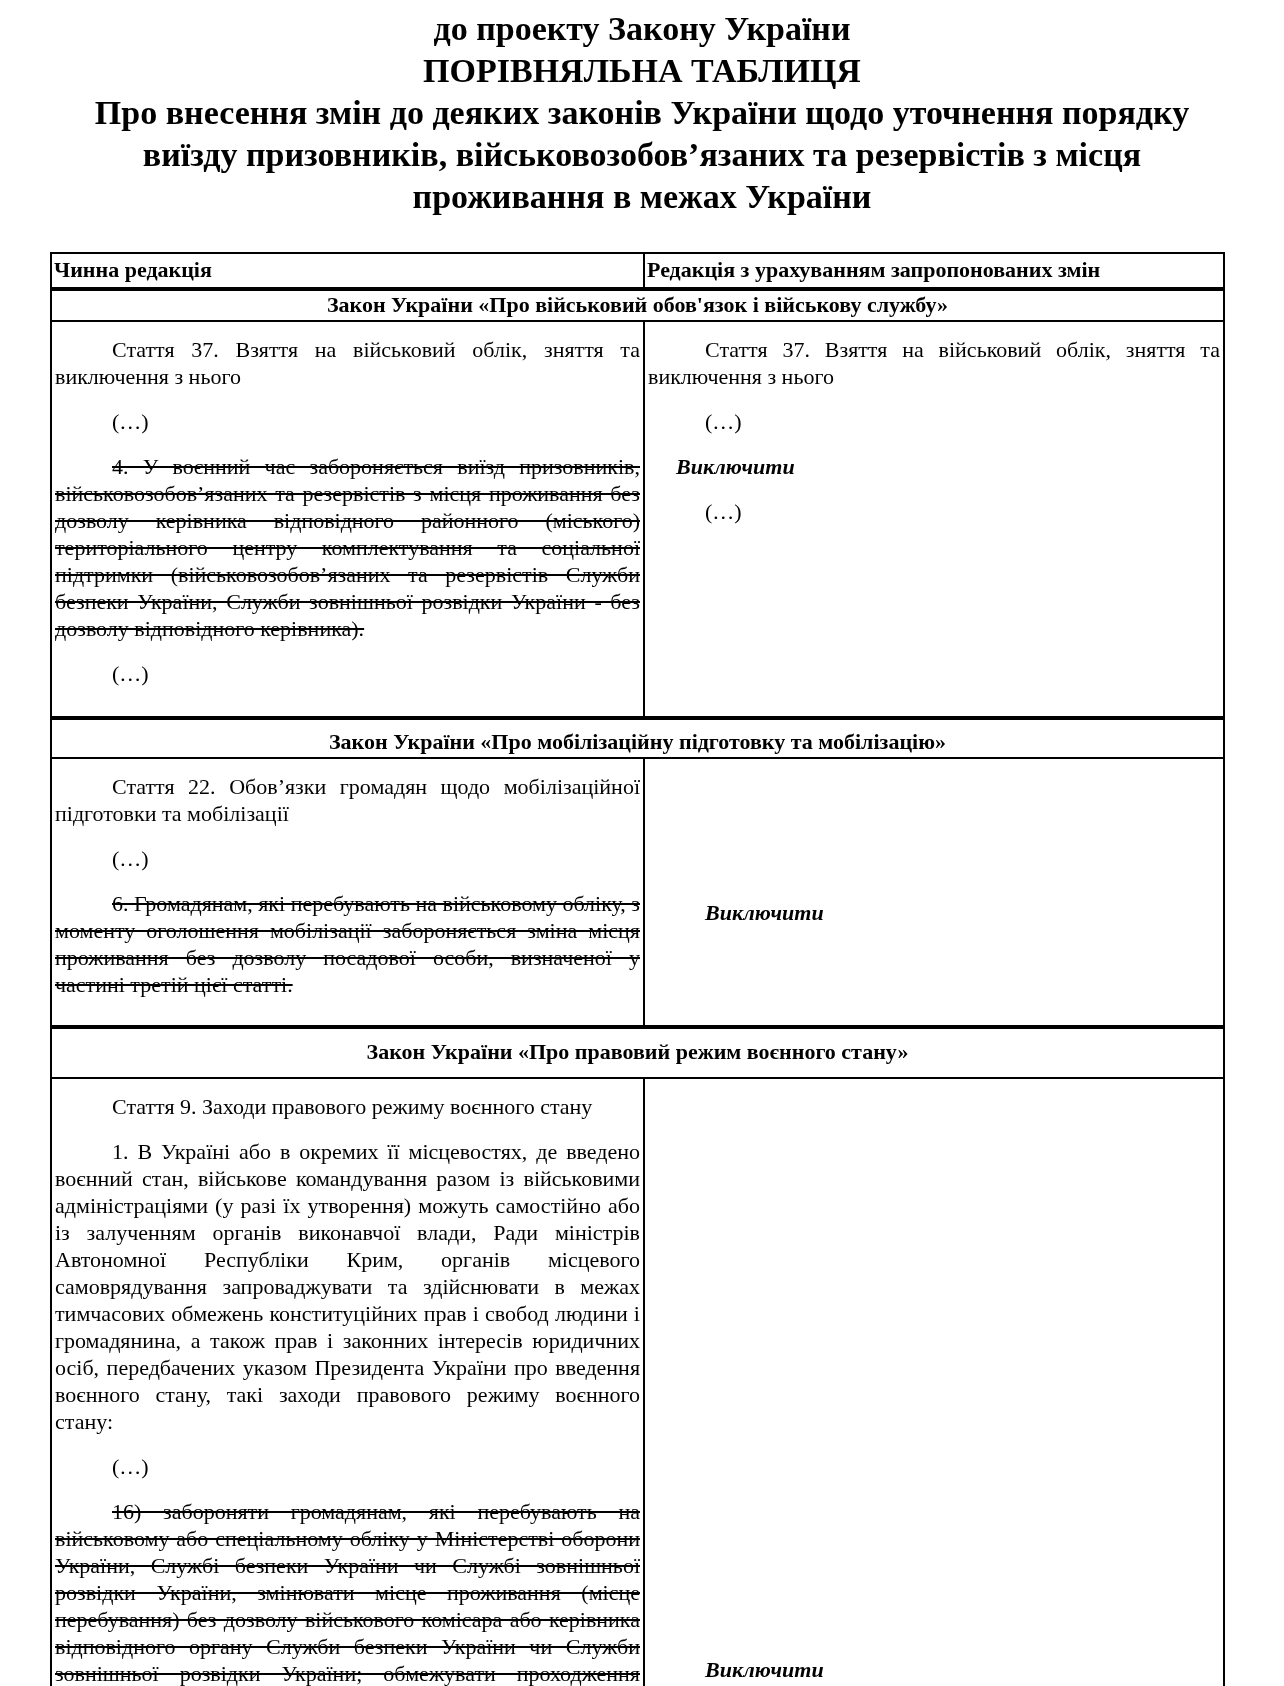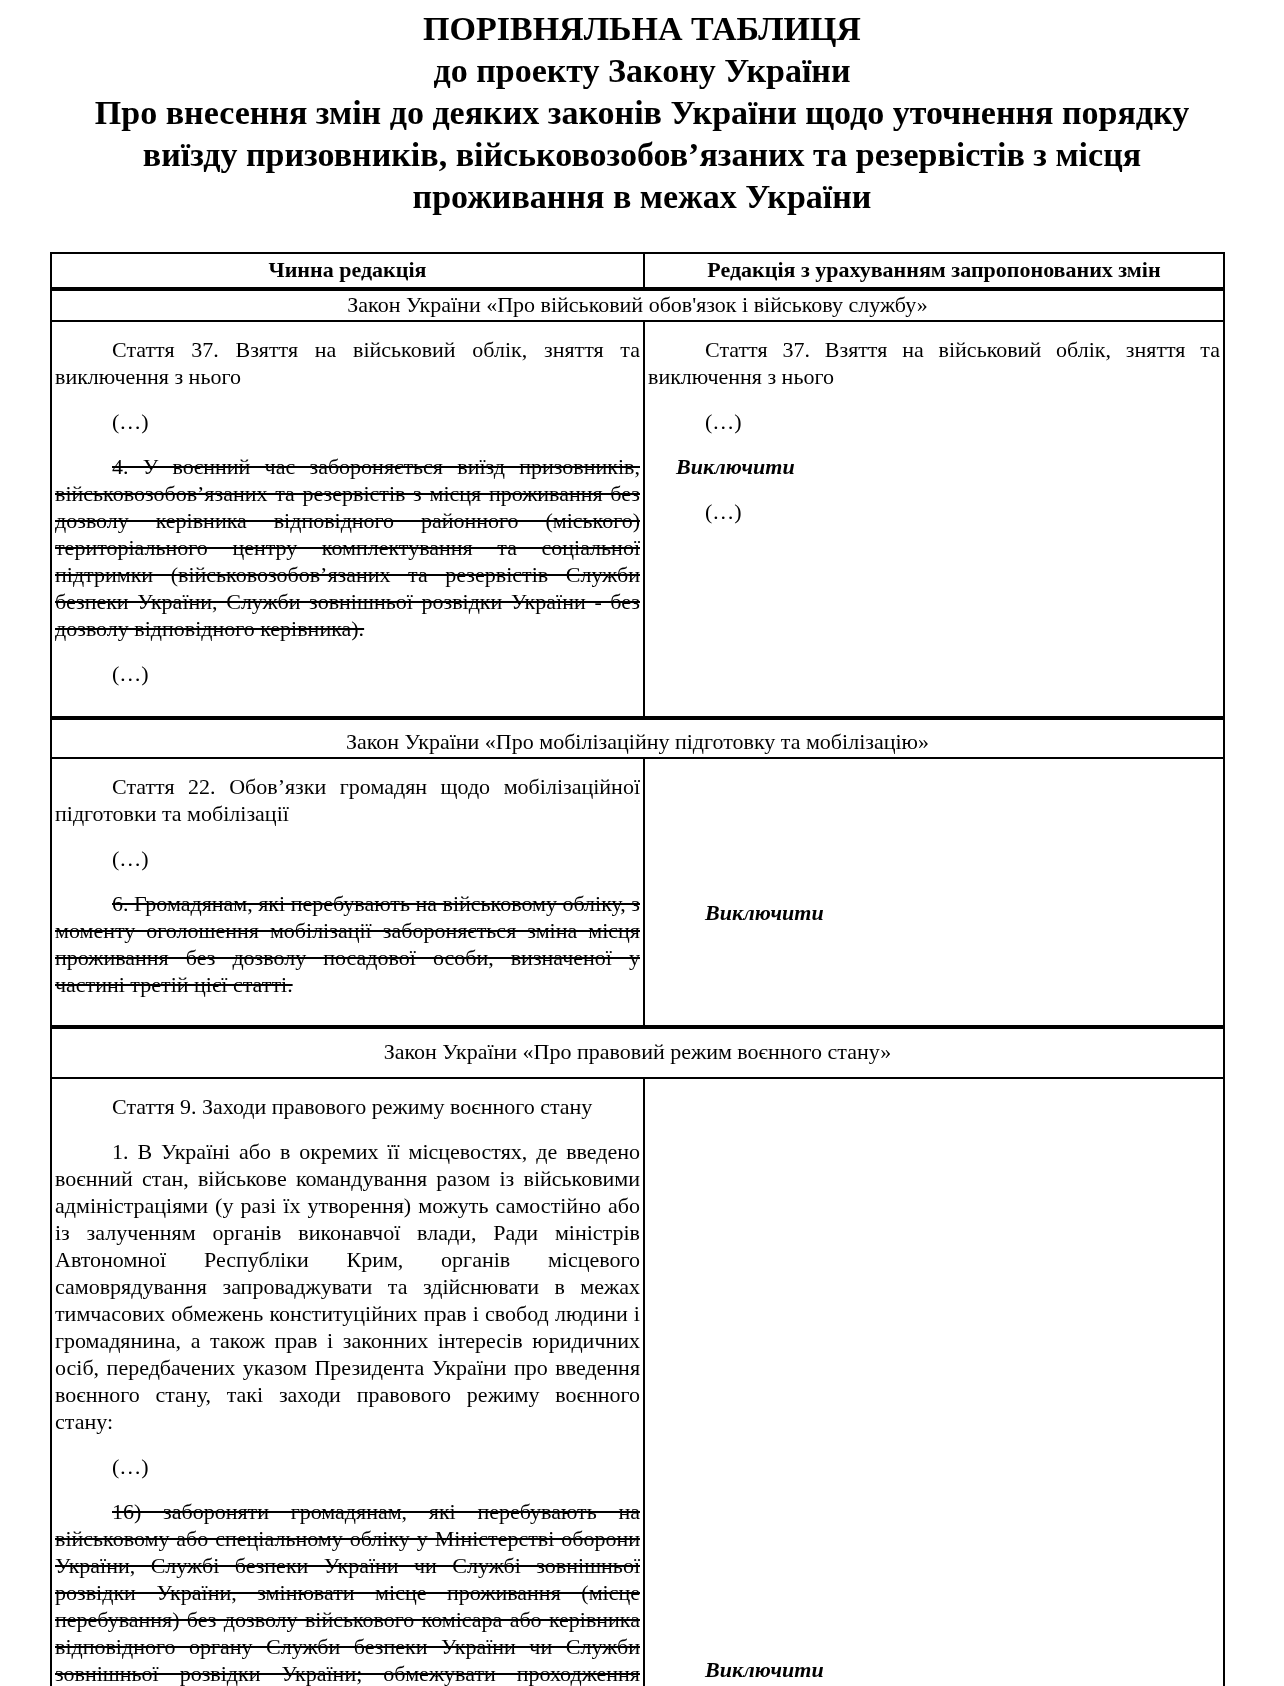--- a/index.html
+++ b/index.html
@@ -15,25 +15,25 @@
   table.cmp {
     border-collapse:collapse; table-layout:fixed;
     margin:34px 0 0 50px; width:1175px;
   }
   col.c1 { width:593px; }
   td {
     border:2px solid #000; vertical-align:top; padding:12px 3px;
     font-size:22px;
   }
   .head-row td {
-    text-align:center; font-weight:bold; padding:3px 20px 4px; height:auto;
+    text-align:left; font-weight:bold; padding:3px 2px 4px; height:auto;
   }
   .law-row td {
     border-top:4px solid #000;
-    text-align:center; font-weight:normal; height:auto;
+    text-align:center; font-weight:bold; height:auto;
   }
   .law-1 td { padding:1px 2px 2px; }
   .law-2 td { padding:9px 2px 2px; }
   .law-3 td { padding:10px 2px 12px; }
   .row1 td { height:370px; }
   .row2 td { height:242px;margin-top:35px; }
   .row3 td { height:652px; }
   .cell p {
     margin:18px 0 0; line-height:27px;
     text-align:justify; text-indent:57px;
@@ -43,22 +43,22 @@
   .exclude { font-weight:bold; font-style:italic; text-align:left; }
   .row1 .exclude { text-indent:28px; }
   .row2 .exclude { margin-top:128px; }
   .row3 .exclude { margin-top:565px; }
 </style>
 </head>
 <body>
 
 <div>
   <header class="doc-title">
+    <div>до проекту Закону України</div>
     <div>ПОРІВНЯЛЬНА ТАБЛИЦЯ</div>
-    <div>до проекту Закону України</div>
     <div>Про внесення змін до деяких законів України щодо уточнення порядку виїзду призовників, військовозобов’язаних та резервістів з місця проживання в межах України</div>
   </header>
 
   <table class="cmp">
     <colgroup>
         <col class="c1">
         <col class="c2">
       </colgroup>
 
     <tbody>

